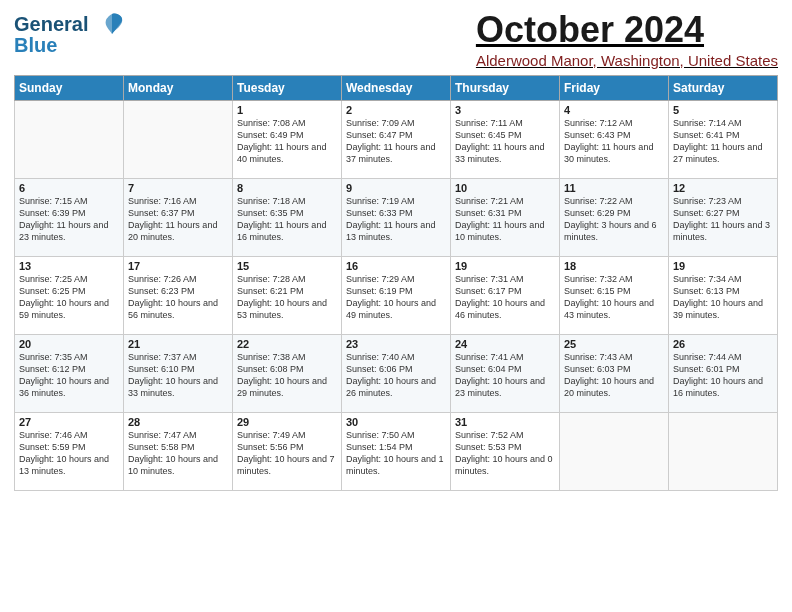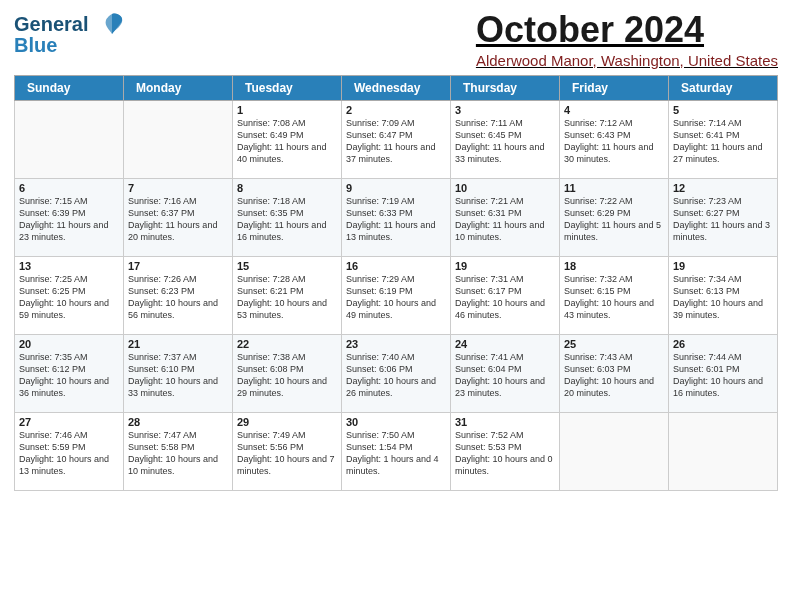--- a/index.html
+++ b/index.html
@@ -49,21 +49,21 @@
     .calendar {
       width: 100%;
       border-collapse: collapse;
       table-layout: fixed;
     }
     .calendar th {
       background: #2980b9;
       color: #fff;
       font-size: 12px;
       font-weight: bold;
-      padding: 5px 12px;
+      padding: 5px 4px;
       text-align: left;
       border: 1px solid #aaa;
     }
     .calendar td {
       border: 1px solid #ccc;
       vertical-align: top;
       padding: 3px 4px;
       font-size: 9.5px;
       color: #222;
       height: 78px;
@@ -207,21 +207,21 @@
               <div>Sunrise: 7:21 AM</div>
               <div>Sunset: 6:31 PM</div>
               <div>Daylight: 11 hours and 10 minutes.</div>
             </div>
           </td>
           <td>
             <div class="day-num">11</div>
             <div class="day-info">
               <div>Sunrise: 7:22 AM</div>
               <div>Sunset: 6:29 PM</div>
-              <div>Daylight: 11 hours and 5 minutes.</div>
+              <div>Daylight: 3 hours and 6 minutes.</div>
             </div>
           </td>
           <td>
             <div class="day-num">12</div>
             <div class="day-info">
               <div>Sunrise: 7:23 AM</div>
               <div>Sunset: 6:27 PM</div>
               <div>Daylight: 11 hours and 3 minutes.</div>
             </div>
           </td>
@@ -365,21 +365,21 @@
               <div>Sunrise: 7:49 AM</div>
               <div>Sunset: 5:56 PM</div>
               <div>Daylight: 10 hours and 7 minutes.</div>
             </div>
           </td>
           <td>
             <div class="day-num">30</div>
             <div class="day-info">
               <div>Sunrise: 7:50 AM</div>
               <div>Sunset: 1:54 PM</div>
-              <div>Daylight: 1 hours and 4 minutes.</div>
+              <div>Daylight: 10 hours and 1 minutes.</div>
             </div>
           </td>
           <td>
             <div class="day-num">31</div>
             <div class="day-info">
               <div>Sunrise: 7:52 AM</div>
               <div>Sunset: 5:53 PM</div>
               <div>Daylight: 10 hours and 0 minutes.</div>
             </div>
           </td>

